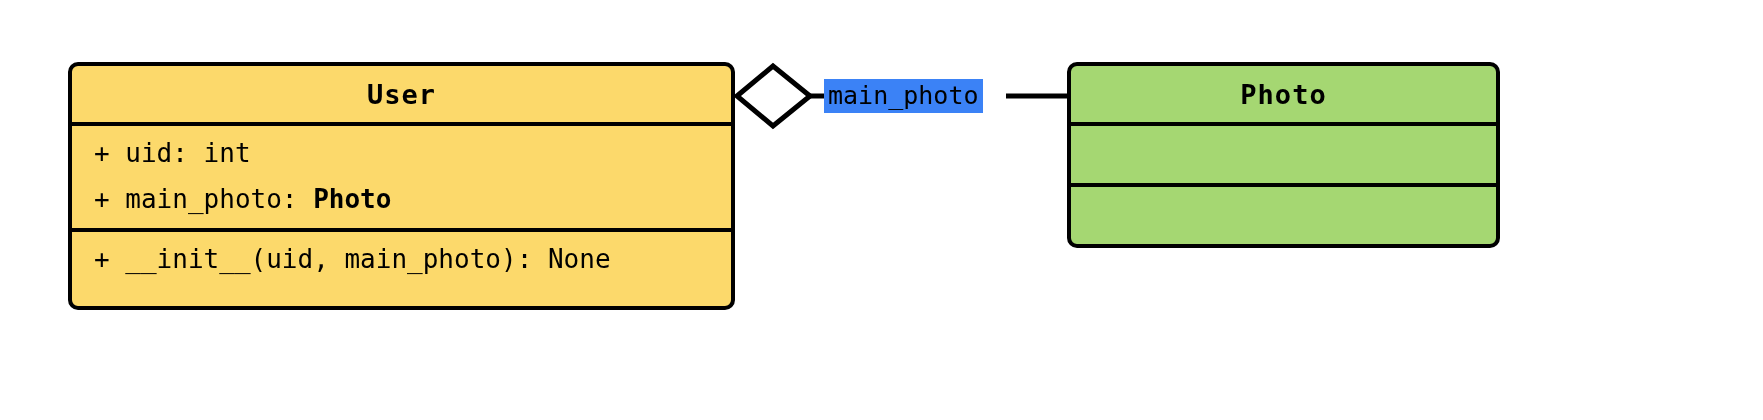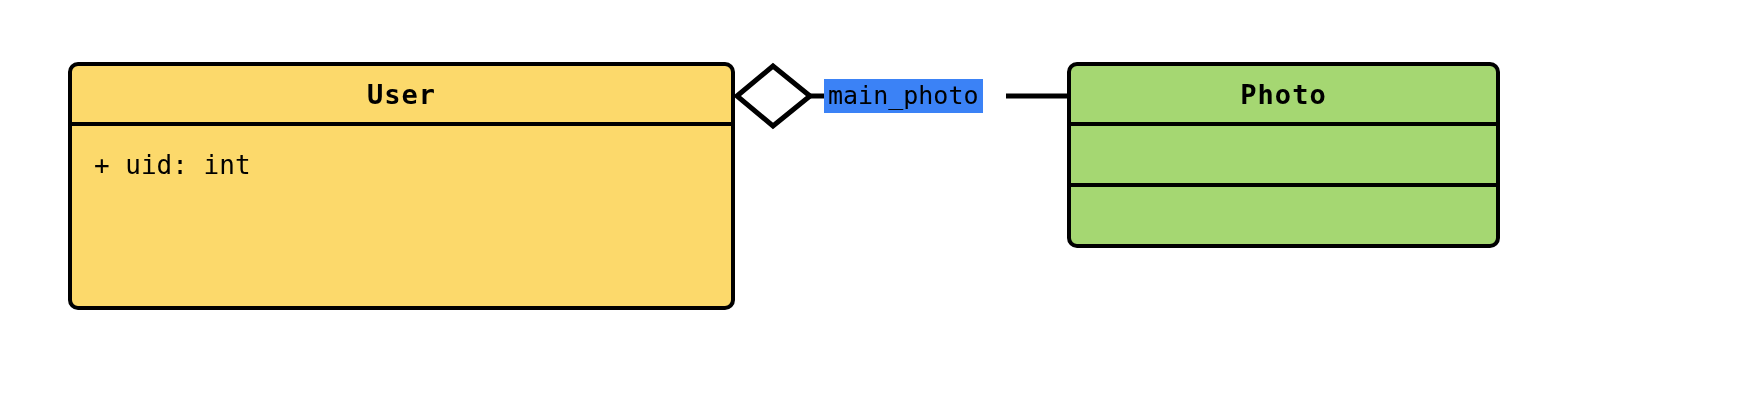--- a/index.html
+++ b/index.html
@@ -48,21 +48,21 @@
     align-items: center;
     justify-content: center;
     font-weight: bold;
     font-size: 27px;
     letter-spacing: 1px;
     color: #000000;
     white-space: pre;
   }
 
   .members {
-    padding: 24px 0 12px 22px;
+    padding: 12px 0 12px 22px;
     display: flex;
     flex-direction: column;
     justify-content: space-between;
   }
   .member-line {
     font-size: 26px;
     line-height: 1.22;
     color: #000000;
     white-space: pre;
   }
@@ -119,22 +119,26 @@
 <body style="background: rgb(255, 255, 255);">
 
 <div id="canvas">
 
   <div class="uml-class" id="class-user" style="background: rgb(252, 217, 107);">
 
     <div class="compartment class-title">User</div>
 
     <div class="compartment members attr-compartment">
       <div class="member-line">+ uid: int</div>
+      <div class="member-line"><span>+ main_photo: </span><span class="bold-type">Photo</span></div>
     </div>
 
+    <div class="compartment members meth-compartment">
+      <div class="member-line">+ __init__(uid, main_photo): None</div>
+    </div>
   </div>
 
   <div class="uml-class" id="class-photo" style="background: rgb(165, 215, 114);">
 
     <div class="compartment class-title">Photo</div>
 
     <div class="compartment members attr-compartment"></div>
 
     <div class="compartment members meth-compartment"></div>
   </div>

